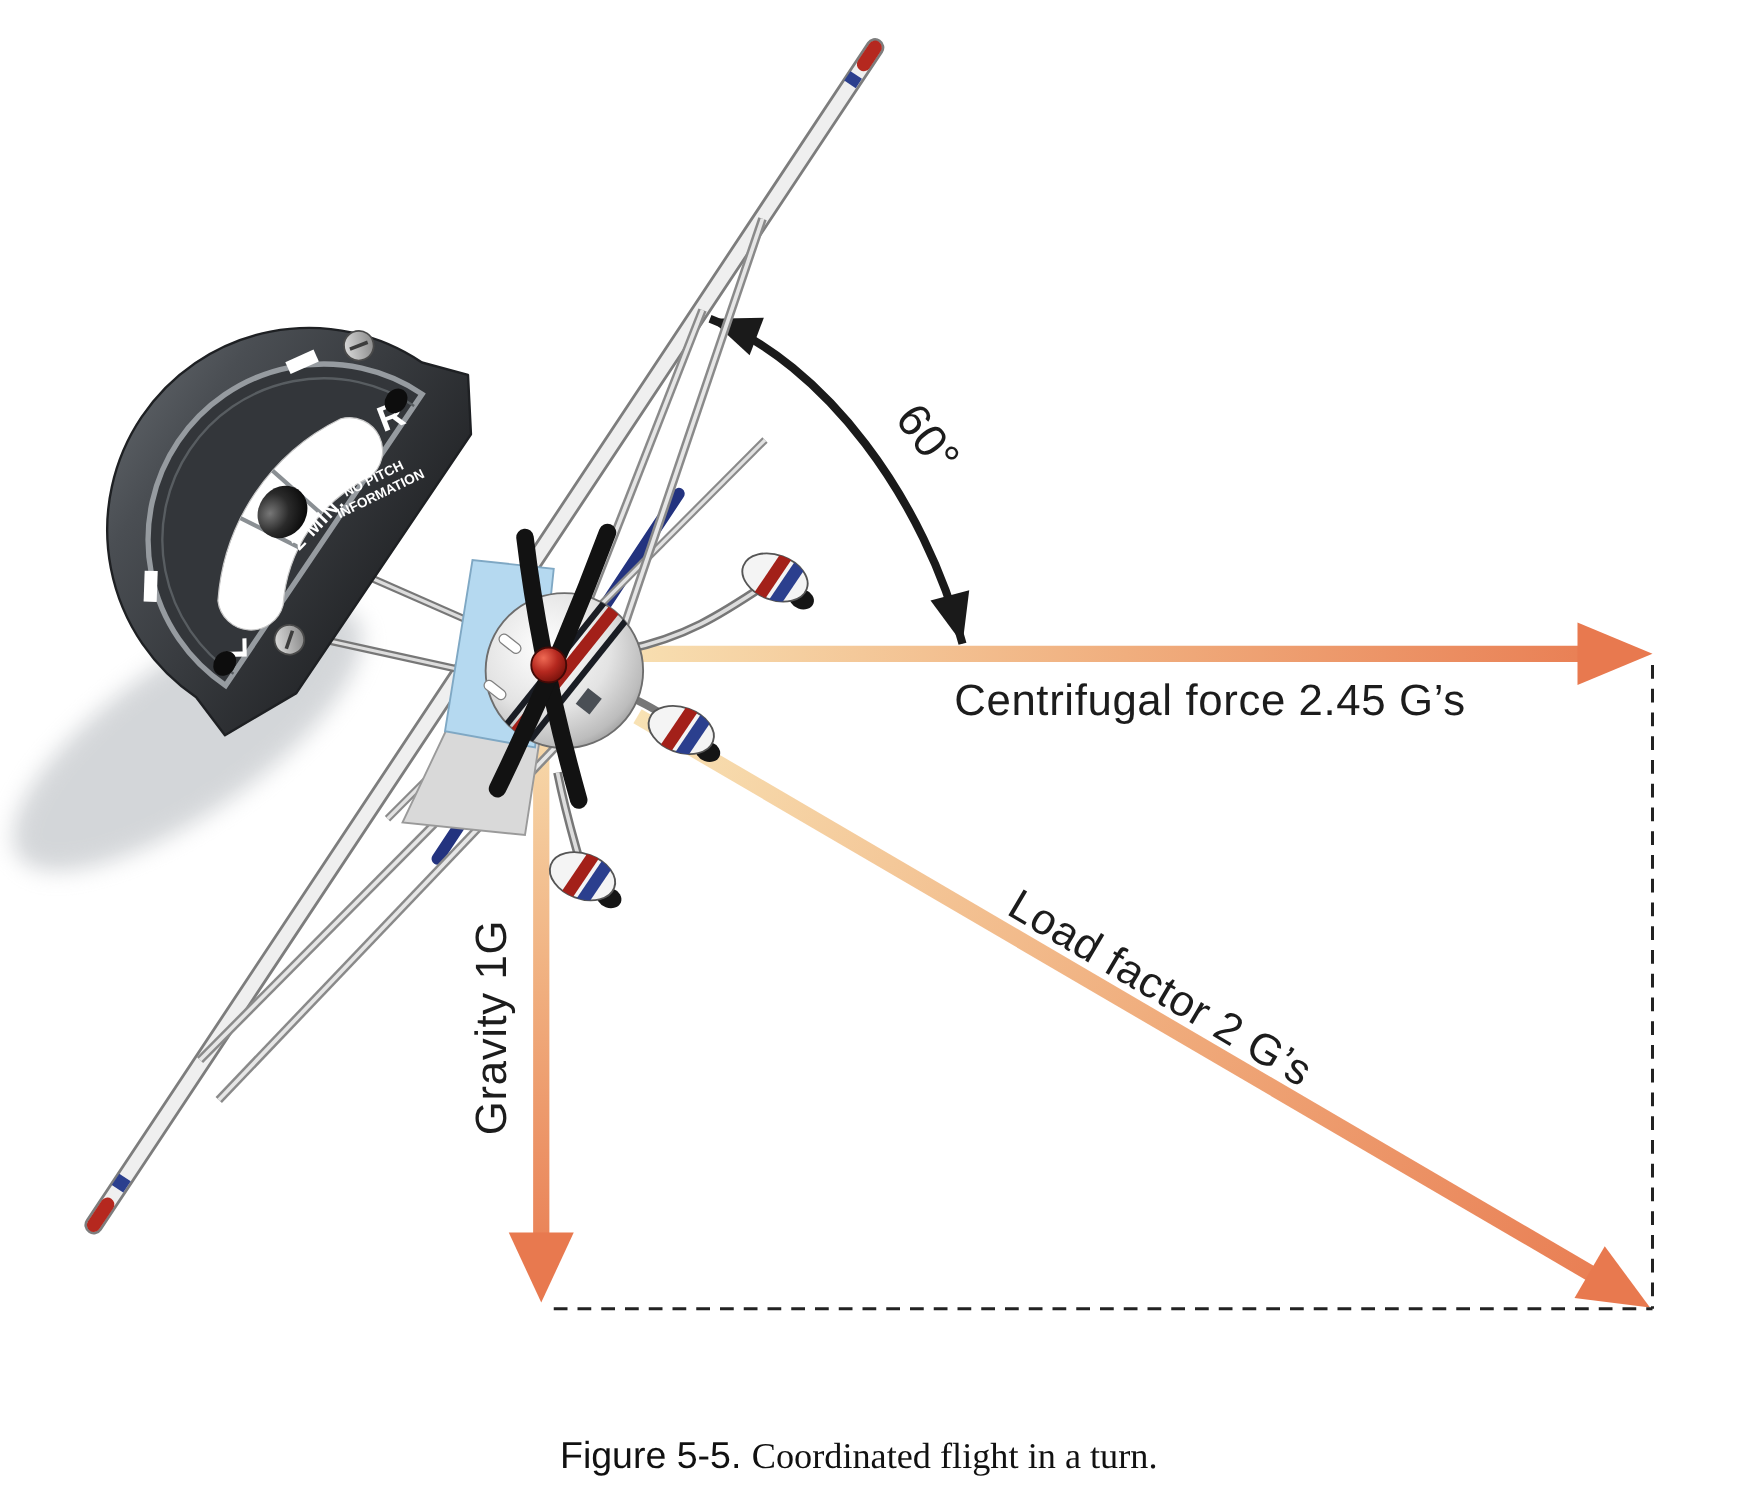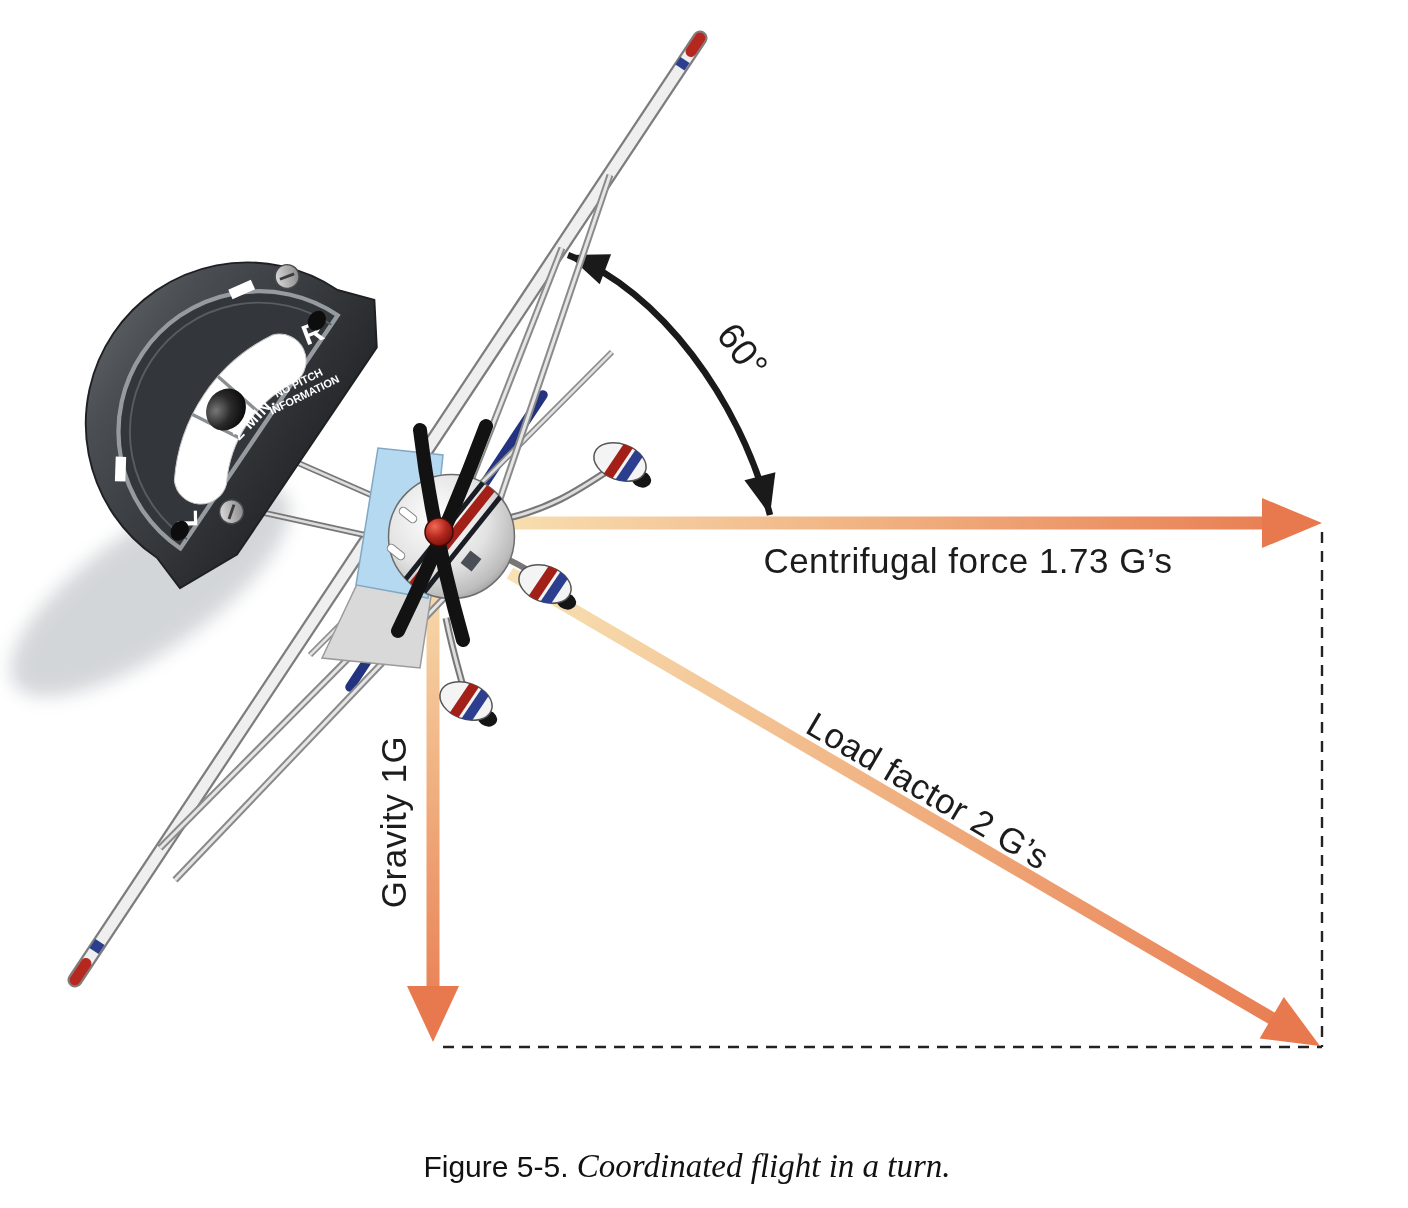--- a/index.html
+++ b/index.html
@@ -13,21 +13,21 @@
     transform:translate(-50%,-50%);letter-spacing:.5px;
   }
   .vec-label.rot-grav{transform:translate(-50%,-50%) rotate(-90deg);}
   .vec-label.rot-load{transform:translate(-50%,-50%) rotate(30.5deg);}
   .vec-label.rot-angle{transform:translate(-50%,-50%) rotate(53deg);font-size:37px;}
   .caption{
     position:absolute;left:687px;top:1148px;transform:translateX(-50%);
     white-space:nowrap;color:#111;font-size:30px;
   }
   .caption .fig{font-weight:normal;font-family:"Liberation Sans",sans-serif;}
-  .caption .txt{font-style:italic;font-family:"Liberation Serif",serif;font-size:33px;}
+  .caption .txt{font-family:"Liberation Serif",serif;font-size:29px;}
   .instr-text{fill:#ffffff;font-family:"Liberation Sans",sans-serif;}
 </style>
 </head>
 <body>
 
 <div class="canvas">
 
 <svg width="1408" height="1208" viewBox="0 0 1408 1208">
   <defs>
     <linearGradient id="gradCent" gradientUnits="userSpaceOnUse" x1="480" y1="0" x2="1322" y2="0">
@@ -238,21 +238,21 @@
     </g>
     <g transform="translate(-86,98)">
       <circle r="12.5" fill="url(#gradScrew)" stroke="#4a4a4a" stroke-width="1.5"></circle>
       <line x1="-8" y1="0" x2="8" y2="0" stroke="#3c3c3c" stroke-width="3" transform="rotate(-15)"></line>
     </g>
     <ellipse cx="131" cy="60" rx="11" ry="9" fill="#0d0d0d"></ellipse>
     <ellipse cx="-133" cy="64" rx="11" ry="9" fill="#0d0d0d"></ellipse>
   </g>
 </svg>
 
-<div class="vec-label" style="left:968px;top:561px;">Centrifugal force 1.73 G’s</div>
+<div class="vec-label" style="left:968px;top:561px;">Centrifugal force 2.45 G’s</div>
 
 <div class="vec-label rot-grav" style="left:394px;top:822px;">Gravity 1G</div>
 
 <div class="vec-label rot-load" style="left:928px;top:791px;">Load factor 2 G’s</div>
 
 <div class="vec-label rot-angle" style="left:742px;top:351px;">60°</div>
 
 <div class="caption">
   <span class="fig">Figure 5-5.</span>
   <span class="txt">Coordinated flight in a turn.</span>

